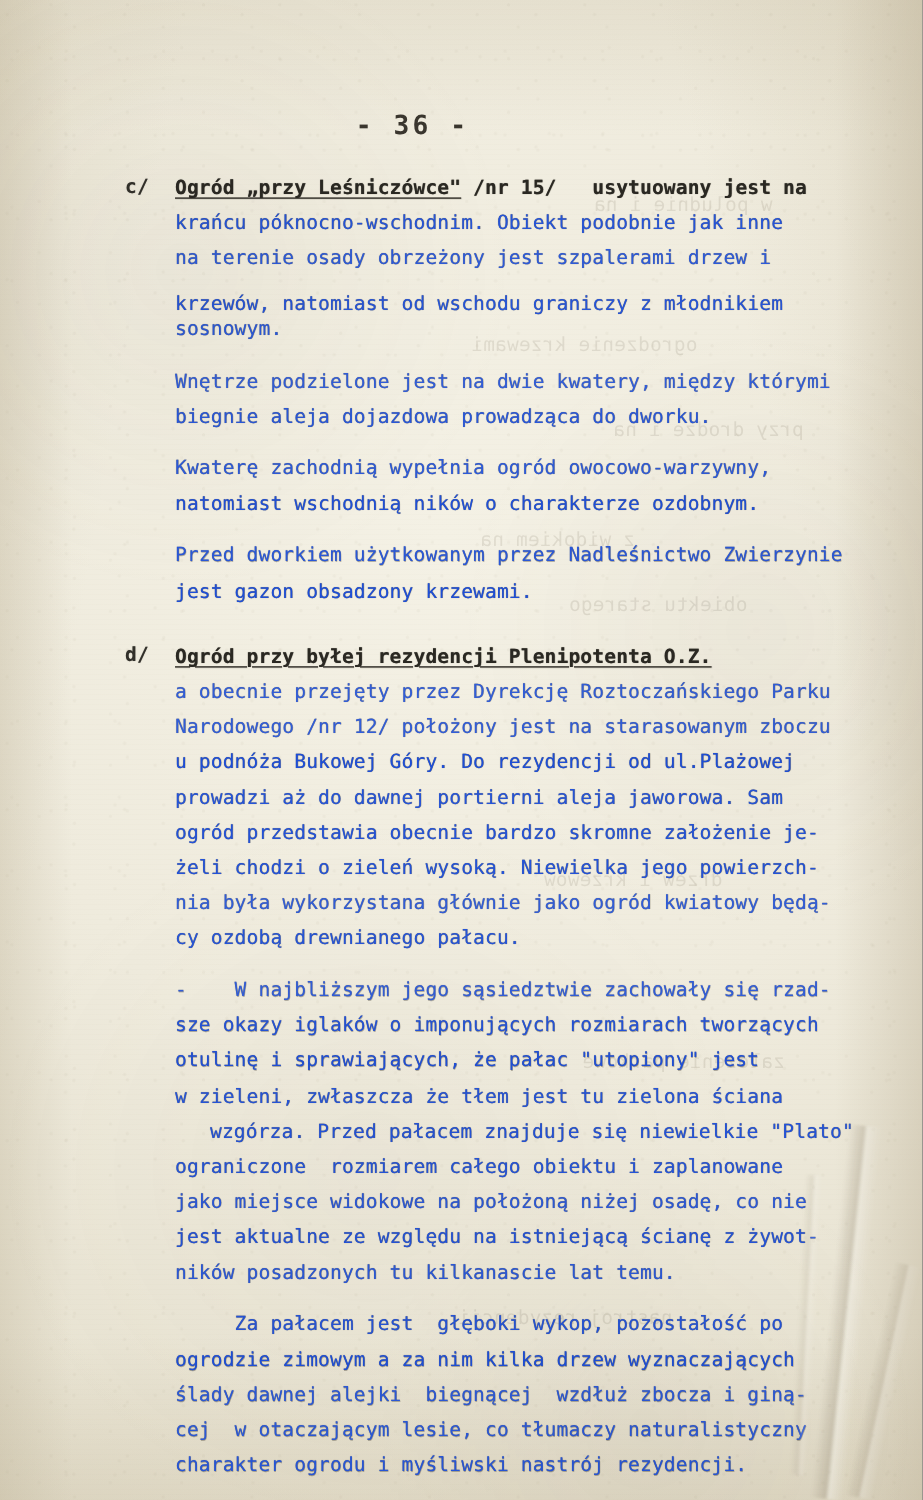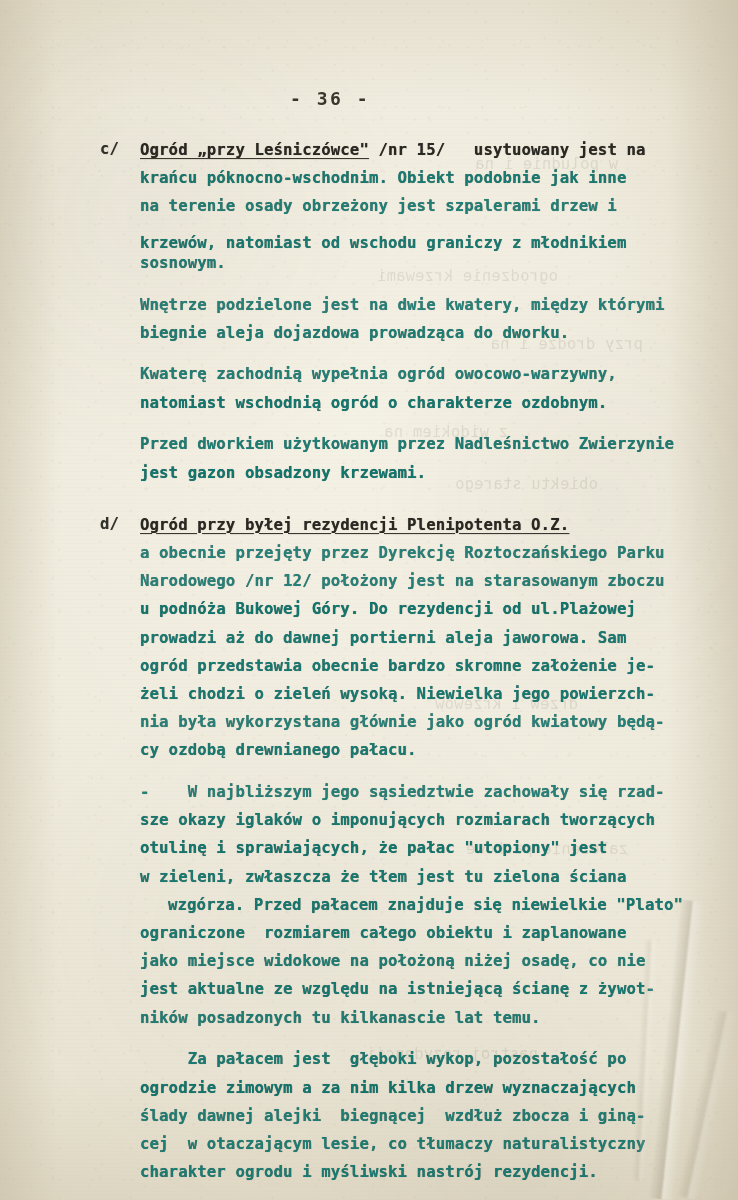--- a/index.html
+++ b/index.html
@@ -114,44 +114,43 @@
     position: absolute;
     inset: 0;
   }
 
   .folio {
     position: absolute;
     top: 88px;
     left: 0;
     width: 660px;
     text-align: center;
-    font-size: 18px;
+    font-size: 21px;
     letter-spacing: 2.5px;
     font-weight: 700;
     color: #3a362e;
   }
 
   .typeblock {
     position: absolute;
     left: 0;
     top: 0;
     width: 738px;
   }
 
   .tline {
     position: absolute;
     white-space: pre;
     font-size: 15.6px;
     line-height: 20px;
     letter-spacing: .15px;
-    color: #0f766e;
+    color: #1d4ed8;
     text-shadow:
       0 0 .7px rgba(50,48,42,.55),
       .35px .3px .5px rgba(70,64,52,.35);
-    font-weight: bold;
   }
   .tline.bolder {
     font-weight: 700;
     color: #2a2822;
   }
 
   
   .uline {
     text-decoration: underline;
     text-decoration-thickness: 1.4px;
@@ -212,21 +211,21 @@
     <div class="typeblock" id="typeblock">
         <div class="marker" style="left: 100px; top: 140px;">c/</div>
         <div class="tline bolder" style="left: 140px; top: 140px;"><span class="uline">Ogród „przy Leśniczówce"</span><span> /nr 15/   usytuowany jest na</span></div>
         <div class="tline" style="left: 140px; top: 168.2px; opacity: 0.96;">krańcu póknocno-wschodnim. Obiekt podobnie jak inne</div>
         <div class="tline" style="left: 140px; top: 196.4px; opacity: 0.92;">na terenie osady obrzeżony jest szpalerami drzew i</div>
         <div class="tline" style="left: 140px; top: 233px; opacity: 0.96;">krzewów, natomiast od wschodu graniczy z młodnikiem</div>
         <div class="tline" style="left: 140px; top: 252.8px; opacity: 0.93;">sosnowym.</div>
         <div class="tline" style="left: 140px; top: 294.5px; opacity: 0.9;">Wnętrze podzielone jest na dwie kwatery, między którymi</div>
         <div class="tline" style="left: 140px; top: 322.7px; opacity: 0.94;">biegnie aleja dojazdowa prowadząca do dworku.</div>
         <div class="tline" style="left: 140px; top: 364.4px; opacity: 0.92; text-align: center;">Kwaterę zachodnią wypełnia ogród owocowo-warzywny,</div>
-        <div class="tline" style="left: 140px; top: 392.6px; opacity: 0.99;">natomiast wschodnią ogród o charakterze ozdobnym.</div>
+        <div class="tline" style="left: 140px; top: 392.6px; opacity: 0.99;">natomiast wschodnią ników o charakterze ozdobnym.</div>
         <div class="tline" style="left: 140px; top: 434.3px; opacity: 0.94;">Przed dworkiem użytkowanym przez Nadleśnictwo Zwierzynie</div>
         <div class="tline" style="left: 140px; top: 462.5px; opacity: 1;">jest gazon obsadzony krzewami.</div>
         <div class="marker" style="left: 100px; top: 514.7px;">d/</div>
         <div class="tline bolder" style="left: 140px; top: 514.7px;"><span class="uline">Ogród przy byłej rezydencji Plenipotenta O.Z.</span></div>
         <div class="tline" style="left: 140px; top: 542.9px; opacity: 0.9;">a obecnie przejęty przez Dyrekcję Roztoczańskiego Parku</div>
         <div class="tline" style="left: 140px; top: 571.1px; opacity: 0.9;">Narodowego /nr 12/ położony jest na starasowanym zboczu</div>
         <div class="tline" style="left: 140px; top: 599.3px; opacity: 1;">u podnóża Bukowej Góry. Do rezydencji od ul.Plażowej</div>
         <div class="tline" style="left: 140px; top: 627.5px; opacity: 0.96;">prowadzi aż do dawnej portierni aleja jaworowa. Sam</div>
         <div class="tline" style="left: 140px; top: 655.7px; opacity: 0.97; text-align: right;">ogród przedstawia obecnie bardzo skromne założenie je-</div>
         <div class="tline" style="left: 140px; top: 683.9px; opacity: 0.97;">żeli chodzi o zieleń wysoką. Niewielka jego powierzch-</div>

